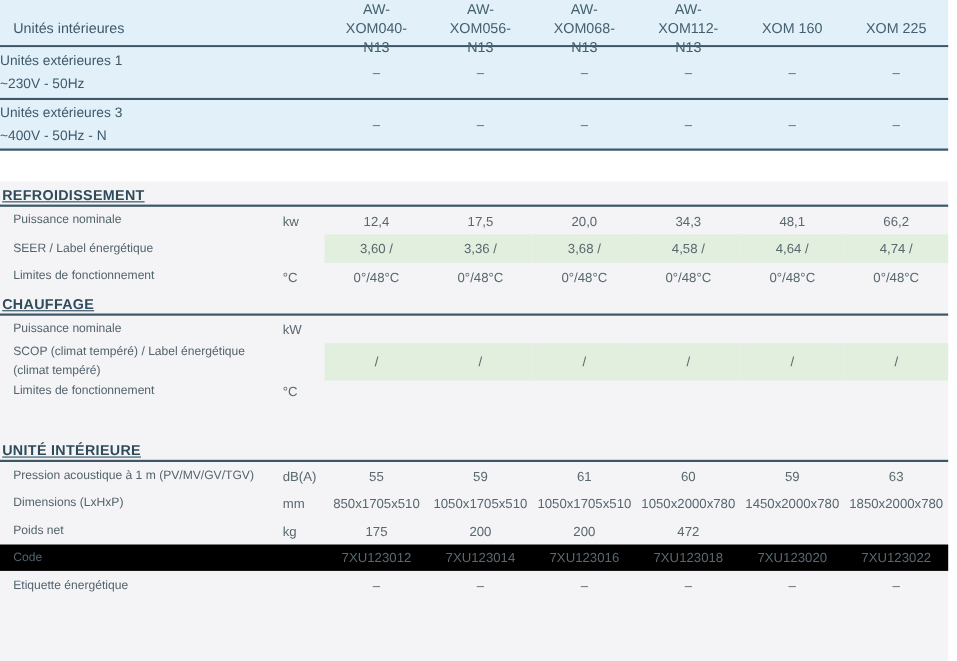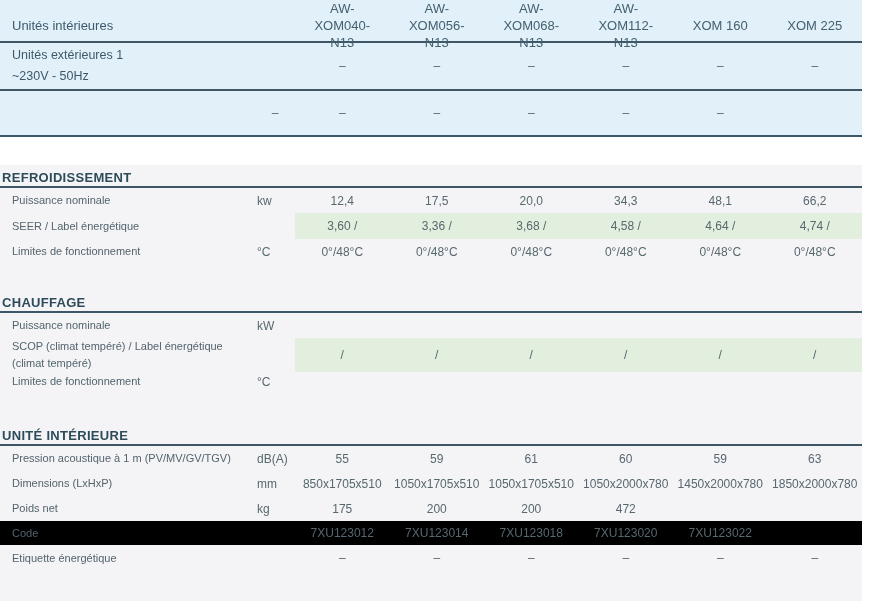--- a/index.html
+++ b/index.html
@@ -8,34 +8,34 @@
   .spec-table { width:862px; }
 
   .row { display:grid; grid-template-columns:255px 40px repeat(6,1fr); }
   .cell { display:flex; align-items:center; height:100%; min-width:0; }
 
   
   .hdr-row { background:#e1f0f9; border-bottom:2px solid #3d5766; }
   .hdr1 { height:43px; } .hdr2 { height:48px; } .hdr3 { height:46px; }
   .hdr-label { padding-left:12px; font-size:13px; color:#3e5a6a; }
   .two-line { flex-direction:column; align-items:flex-start; justify-content:center;
-    padding-left:12px; font-size:12.5px; color:#3e5a6a; line-height:21px; }
+    font-size:12.5px; color:#3e5a6a; line-height:21px; }
   .col-h { justify-content:center; text-align:center; font-size:13px;
     color:#44606f; line-height:17px; padding:0 9px; }
 
   
   .label { padding-left:12px; font-size:11px; color:#53646d; line-height:17px; }
   .unit  { font-size:12px; color:#57686f; padding-left:2px; }
   .val   { justify-content:center; text-align:center; font-size:12px; color:#57686f; }
 
   
   .body-area { background:#f4f4f6; height:464px; }
   .sec-title { height:23px; border-bottom:2px solid #3d5766; padding:5px 0 0 2px;
-    font-size:13px; font-weight:700; letter-spacing:.3px; color:#2d4b5a; }
-  .mt28 { margin-top:28px; } .mt26 { margin-top:26px; } .mt29 { margin-top:29px; }
+    font-size:13px; font-weight:700; letter-spacing:.3px; color:#2d4b5a;text-decoration:underline; }
+  .mt28 { margin-top:28px; } .mt26 { } .mt29 { margin-top:29px; }
   .h25 { height:25px; } .h26 { height:26px; } .h47 { height:31px; }
   .h24 { height:24px; }
 
   .hl-green .val { background:#e2efdf; }
   .hl-blue { background:#000000; }
 </style>
 </head>
 <body>
 
 <div class="spec-table">
@@ -59,20 +59,24 @@
     <div class="cell unit"></div>
     <div class="cell val">–</div>
     <div class="cell val">–</div>
     <div class="cell val">–</div>
     <div class="cell val">–</div>
     <div class="cell val">–</div>
     <div class="cell val">–</div>
   </div>
 
   <div class="row hdr-row hdr3">
+    <div class="cell two-line">
+      <div>Unités extérieures 3</div>
+      <div>~400V - 50Hz - N</div>
+    </div>
     <div class="cell unit"></div>
     <div class="cell val">–</div>
     <div class="cell val">–</div>
     <div class="cell val">–</div>
     <div class="cell val">–</div>
     <div class="cell val">–</div>
     <div class="cell val">–</div>
   </div>
 
   <div class="body-area">
@@ -178,20 +182,21 @@
       <div class="cell val">200</div>
       <div class="cell val">200</div>
       <div class="cell val">472</div>
     </div>
 
     <div class="row h24 hl-blue">
       <div class="cell label">Code</div>
       <div class="cell unit"></div>
       <div class="cell val">7XU123012</div>
       <div class="cell val">7XU123014</div>
+      <div class="cell val">7XU123016</div>
       <div class="cell val">7XU123018</div>
       <div class="cell val">7XU123020</div>
       <div class="cell val">7XU123022</div>
     </div>
 
     <div class="row h26">
       <div class="cell label">Etiquette énergétique</div>
       <div class="cell unit"></div>
       <div class="cell val">–</div>
       <div class="cell val">–</div>

